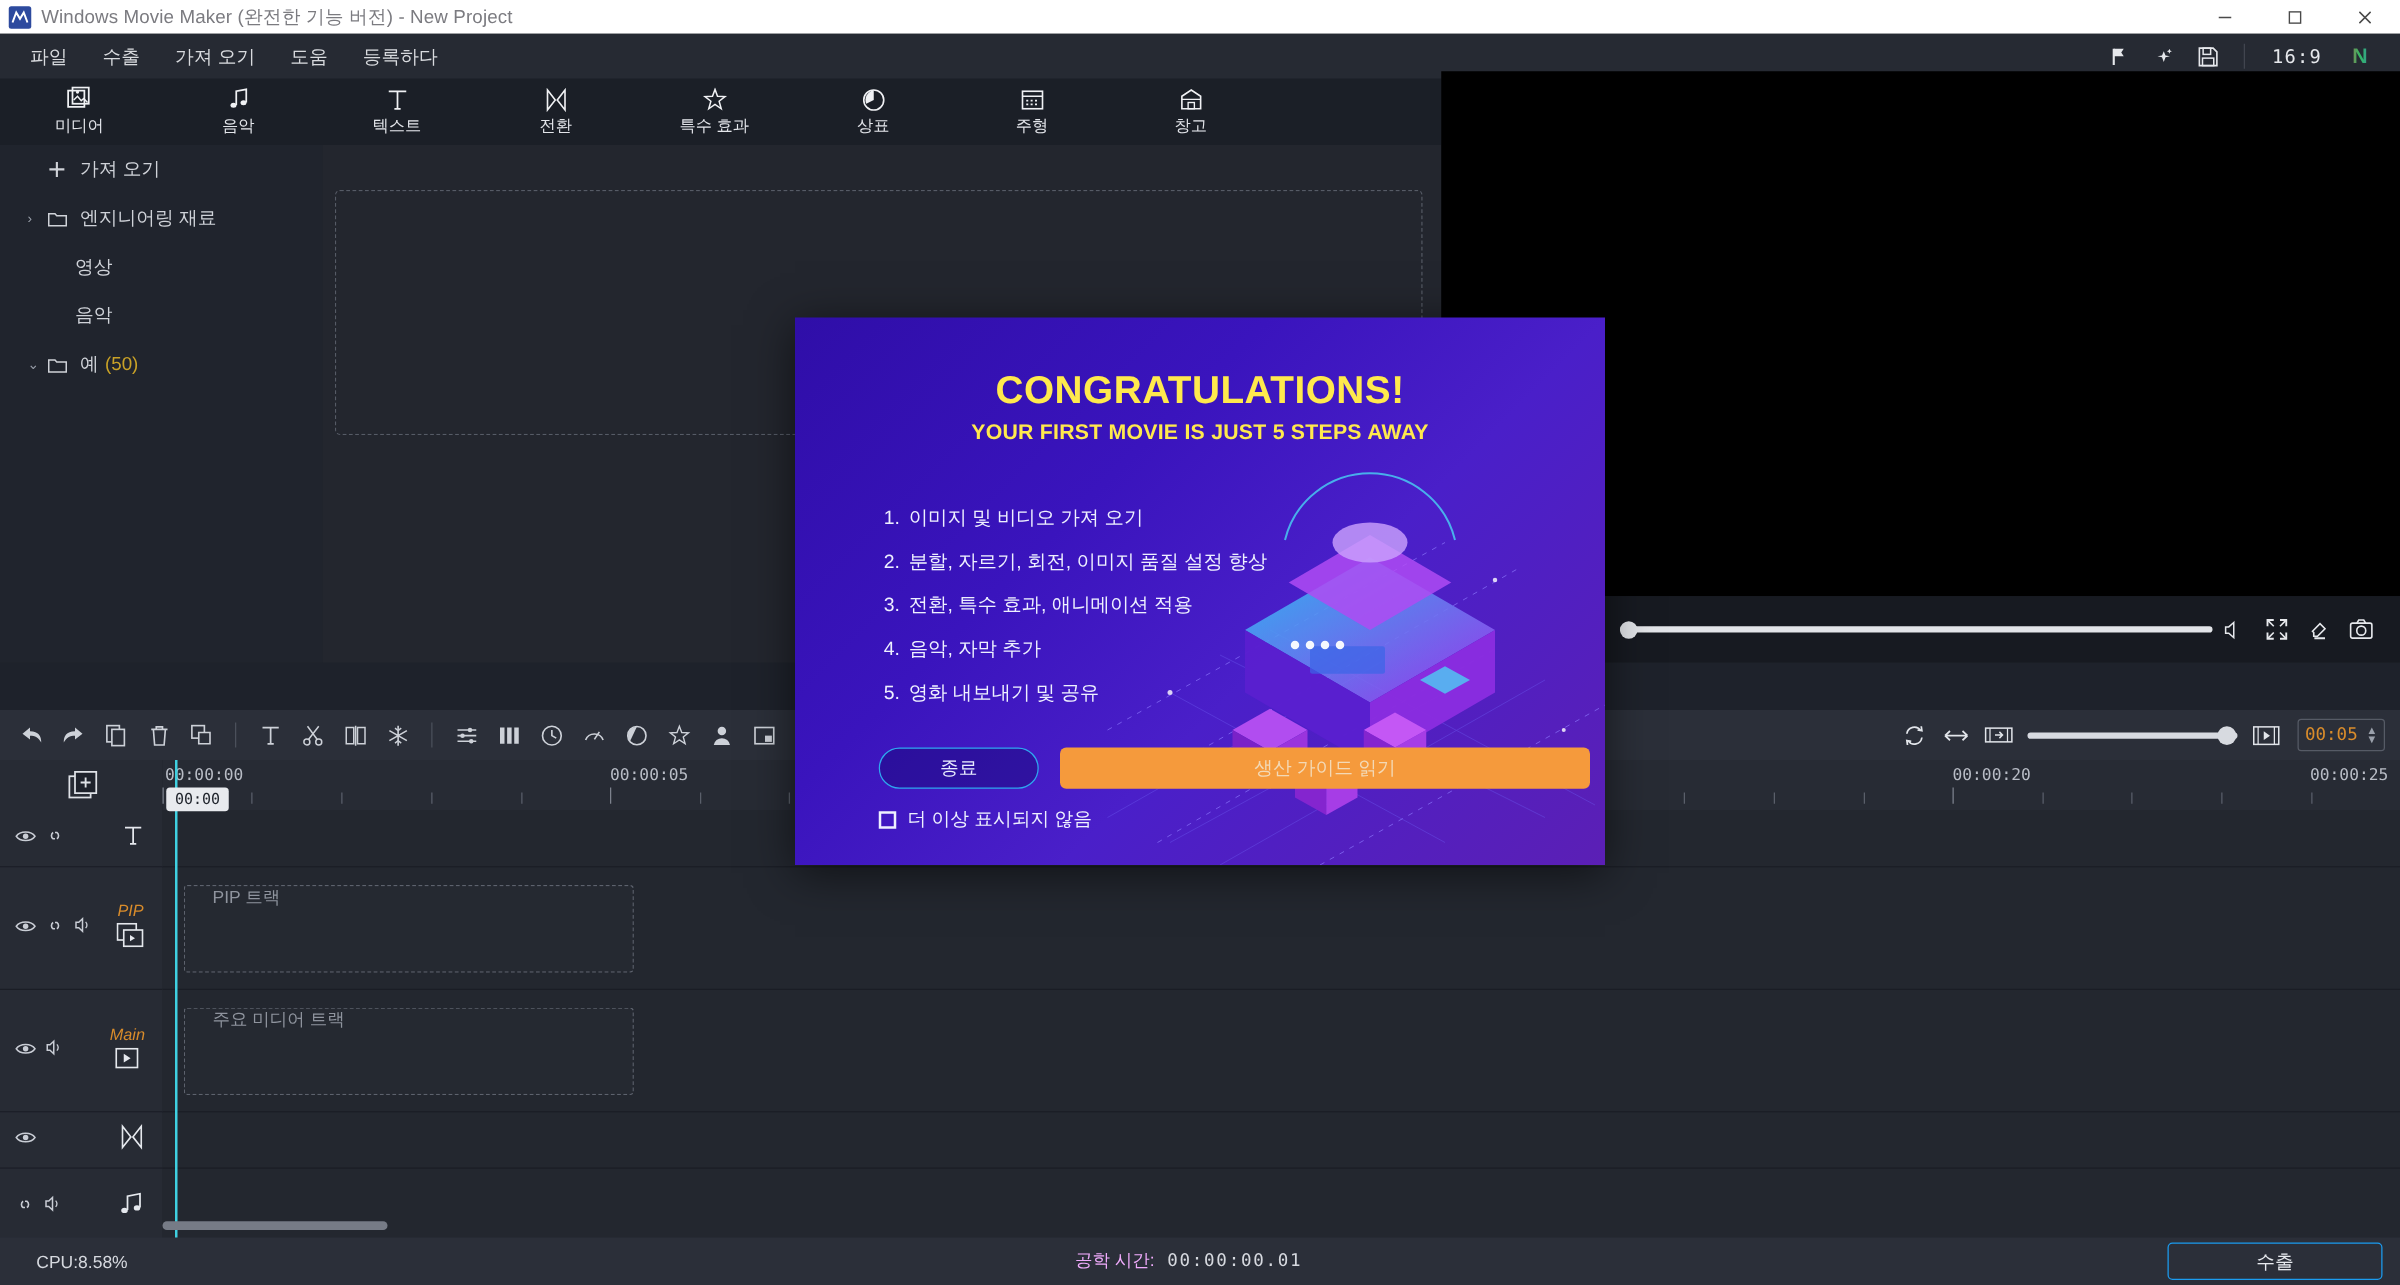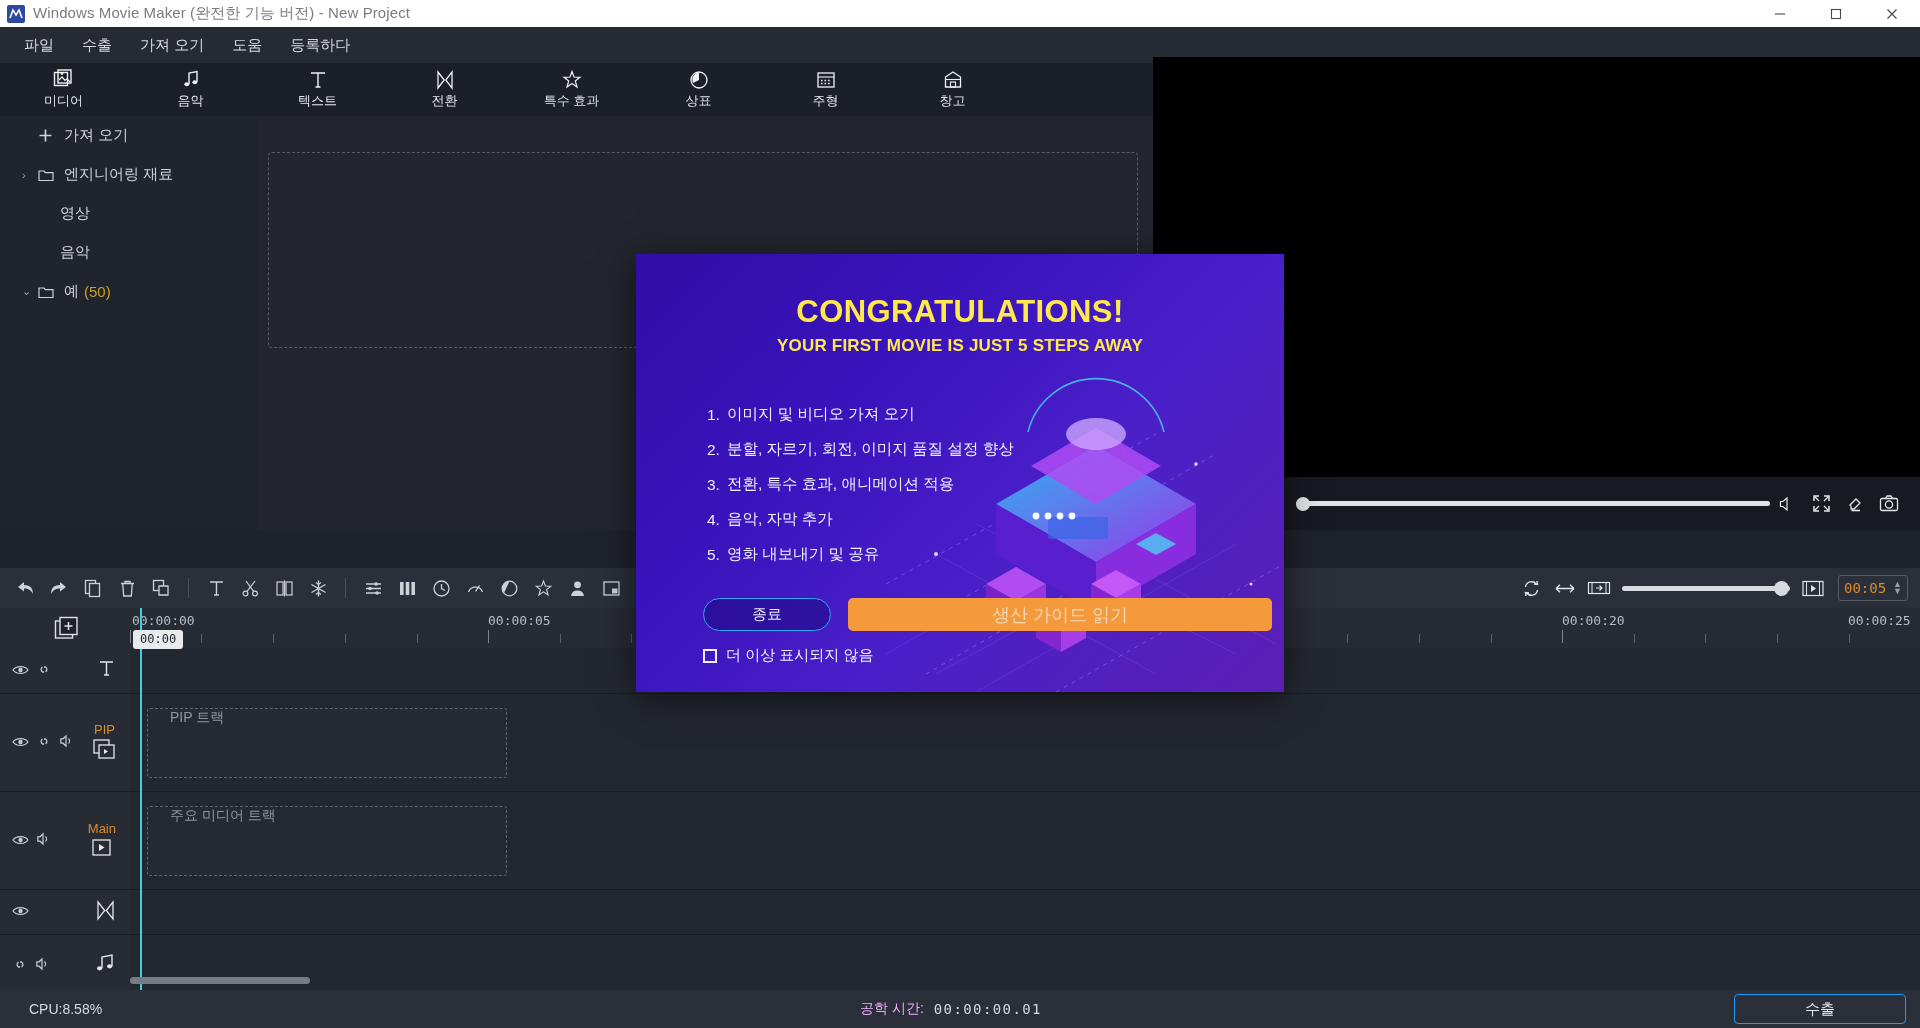--- a/index.html
+++ b/index.html
@@ -185,20 +185,21 @@
     background: #272b34; color: #b8bcc5; font-size: 13px;
     font-family: "DejaVu Sans Mono", monospace;
   }
   .ruler .lbl { position: absolute; top: 5px; }
   .ruler .tick { position: absolute; top: 26px; width: 1px; height: 9px; background: #5a5f6a; }
   .ruler .tickmaj { position: absolute; top: 22px; width: 1px; height: 13px; background: #7d828d; }
   .trackhead {
     position: absolute; left: 0; width: 130px; display: flex;
     align-items: center; border-bottom: 1px solid #1a1d25;
     background: #272b34;
+    font-style: italic;
   }
   .th-icons { display: flex; align-items: center; gap: 7px; padding-left: 12px; color:#c9cdd5;}
   .th-right {
     margin-left: auto; padding-right: 14px; display: flex;
     flex-direction: column; align-items: center; gap: 2px;
   }
   .th-lbl { font-size: 13px; }
   .th-lbl.pip { color: #d98c2b; }
   .th-lbl.main { color: #d98c2b; }
   .trackbody { position: absolute; left: 130px; width: 1790px; border-bottom: 1px solid #1a1d25; }
@@ -256,21 +257,21 @@
   }
   .m-li .num { color: #eef0ff; }
   .m-exit {
     position: absolute; left: 67px; top: 344px; width: 128px; height: 33px;
     border: 1px solid #2ea8ef; border-radius: 17px; color: #e8ecff;
     font-size: 15px; display: flex; align-items: center; justify-content: center;
     background: rgba(20,8,110,.42);
   }
   .m-guide {
     position: absolute; left: 212px; top: 344px; width: 424px; height: 33px;
-    border-radius: 5px; background: #f59a3c; color: #f3d9b6; font-size: 18px;
+    border-radius: 5px; background: #f59a3c; color: #f3d9b6; font-size: 15px;
     display: flex; align-items: center; justify-content: center;
   }
   .m-check {
     position: absolute; left: 67px; top: 392px; display: flex;
     align-items: center; gap: 9px; color: #eef0ff; font-size: 15px;
   }
   .m-box { width: 14px; height: 14px; border: 2px solid #eef0ff; }
 </style>
 </head>
 <body>
@@ -303,20 +304,44 @@
     </div>
   </div>
 
   <div class="menubar">
     <div class="menu-item">파일</div>
     <div class="menu-item">수출</div>
     <div class="menu-item">가져 오기</div>
     <div class="menu-item">도움</div>
     <div class="menu-item">등록하다</div>
 
+    <div class="menubar-right">
+      <div class="mb-icon">
+        <svg width="17" height="17" viewBox="0 0 17 17">
+            <path d="M5 2 H13 L11 5 L13 8 H5 Z" fill="#e6e8ec"></path>
+            <path d="M5 2 V15" stroke="#e6e8ec" stroke-width="1.7"></path>
+          </svg>
+      </div>
+      <div class="mb-icon">
+        <svg width="18" height="18" viewBox="0 0 18 18">
+            <path d="M9 5 L10.4 8.4 L14 9 L10.4 9.8 L9 13.5 L7.6 9.8 L4 9 L7.6 8.4 Z" fill="#e6e8ec"></path>
+            <path d="M13.5 3 L14.1 4.4 L15.5 5 L14.1 5.6 L13.5 7 L12.9 5.6 L11.5 5 L12.9 4.4 Z" fill="#e6e8ec"></path>
+          </svg>
+      </div>
+      <div class="mb-icon">
+        <svg width="17" height="17" viewBox="0 0 17 17">
+            <path d="M1.5 1.5 H12.5 L15.5 4.5 V15.5 H1.5 Z" stroke="#e6e8ec" stroke-width="1.3" fill="none"></path>
+            <rect x="4.5" y="1.5" width="6" height="5" stroke="#e6e8ec" stroke-width="1.2" fill="none"></rect>
+            <rect x="4" y="9.5" width="9" height="6" stroke="#e6e8ec" stroke-width="1.2" fill="none"></rect>
+          </svg>
+      </div>
+      <div class="mb-sep"></div>
+      <div class="ratio-lbl">16:9</div>
+      <div class="n-logo">N</div>
+    </div>
   </div>
 
   <div class="ribbon">
     <div class="rib-item">
       <span class="ic">
         <svg width="21" height="21" viewBox="0 0 21 21">
             <rect x="1.5" y="3.5" width="13" height="13" stroke="#f0f1f4" stroke-width="1.4" fill="none"></rect>
             <rect x="5" y="1" width="13" height="13" stroke="#f0f1f4" stroke-width="1.4" fill="none"></rect>
             <path d="M6 11 L9 8 L12 11.5 L14 9.8 L17 13" stroke="#f0f1f4" stroke-width="1.2" fill="none"></path>
             <circle cx="9" cy="4.6" r="1.3" fill="#f0f1f4"></circle>

